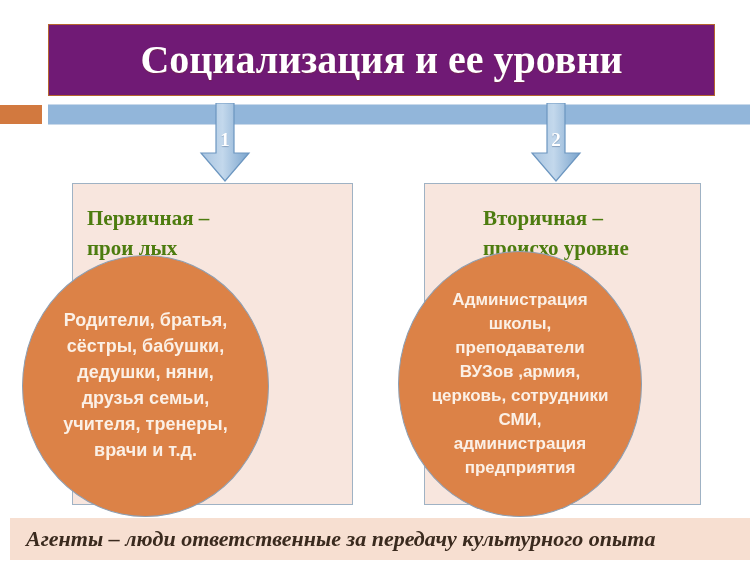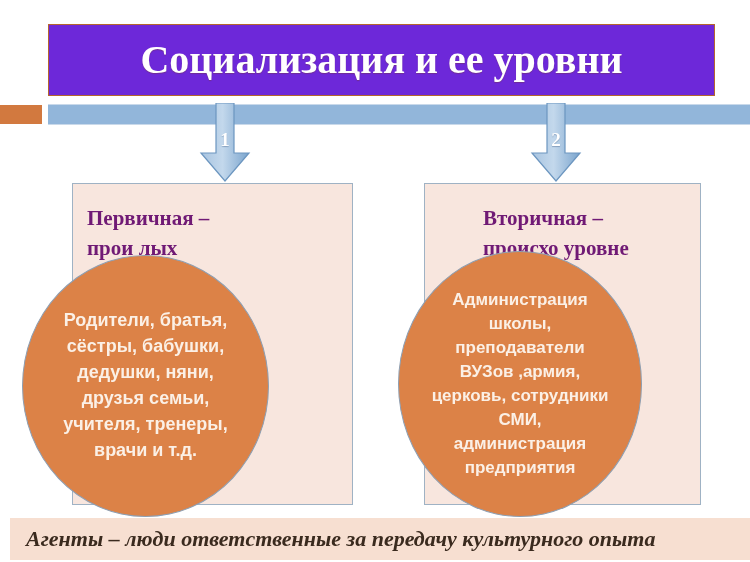--- a/index.html
+++ b/index.html
@@ -21,21 +21,21 @@
     overflow: hidden;
   }
 
   
   .title-bar {
     position: absolute;
     left: 48px;
     top: 24px;
     width: 667px;
     height: 72px;
-    background: #6d28d9;
+    background: #701a75;
     border: 1px solid #b5652f;
     box-sizing: border-box;
     display: flex;
     align-items: center;
     justify-content: center;
   }
   .title-text {
     font-family: "Liberation Serif", serif;
     font-weight: bold;
     font-size: 40px;
@@ -97,21 +97,21 @@
     box-sizing: border-box;
     padding: 20px 14px 0 14px;
   }
   #box-primary   { left: 72px;  top: 183px; width: 281px; height: 322px; }
   #box-secondary { left: 424px; top: 183px; width: 277px; height: 322px; }
   .level-text {
     font-family: "Liberation Serif", serif;
     font-weight: bold;
     font-size: 21px;
     line-height: 1.42;
-    color: #701a75;
+    color: #4d7c0f;
     margin: 0;
   }
 
   
   .ellipse {
     position: absolute;
     background: #DC8247;
     border: 1px solid #8d9fb3;
     border-radius: 50%;
     box-sizing: border-box;

